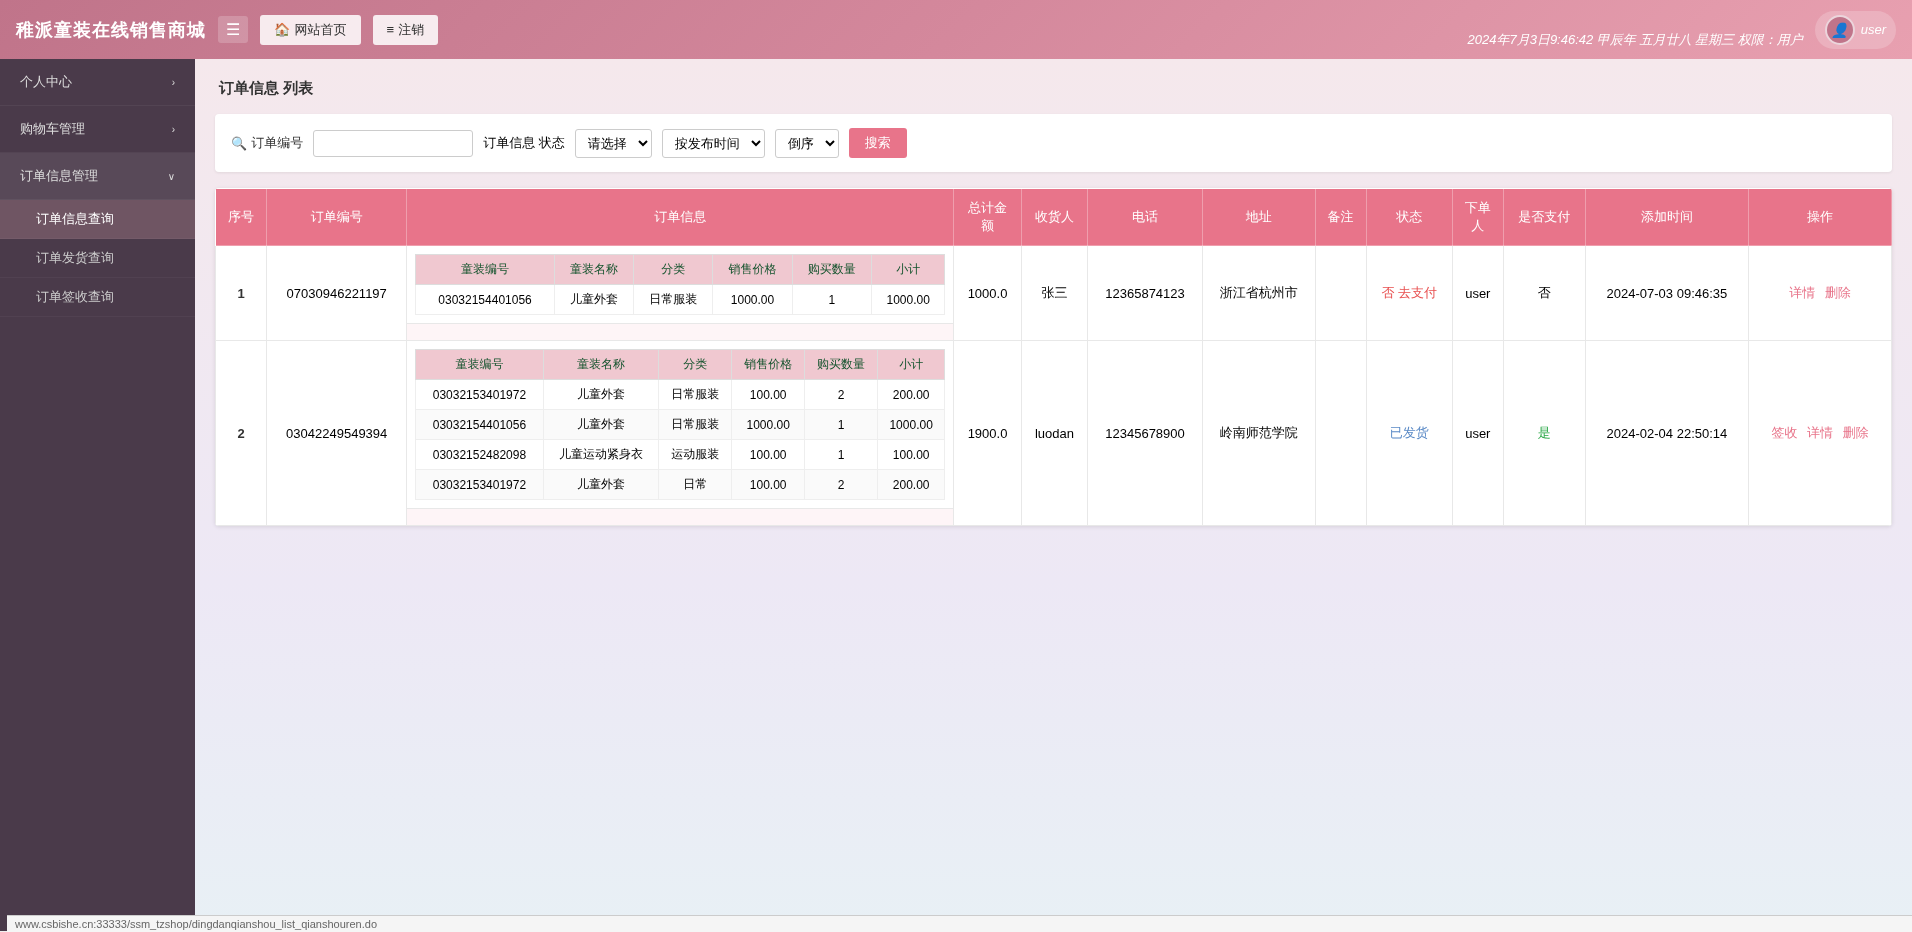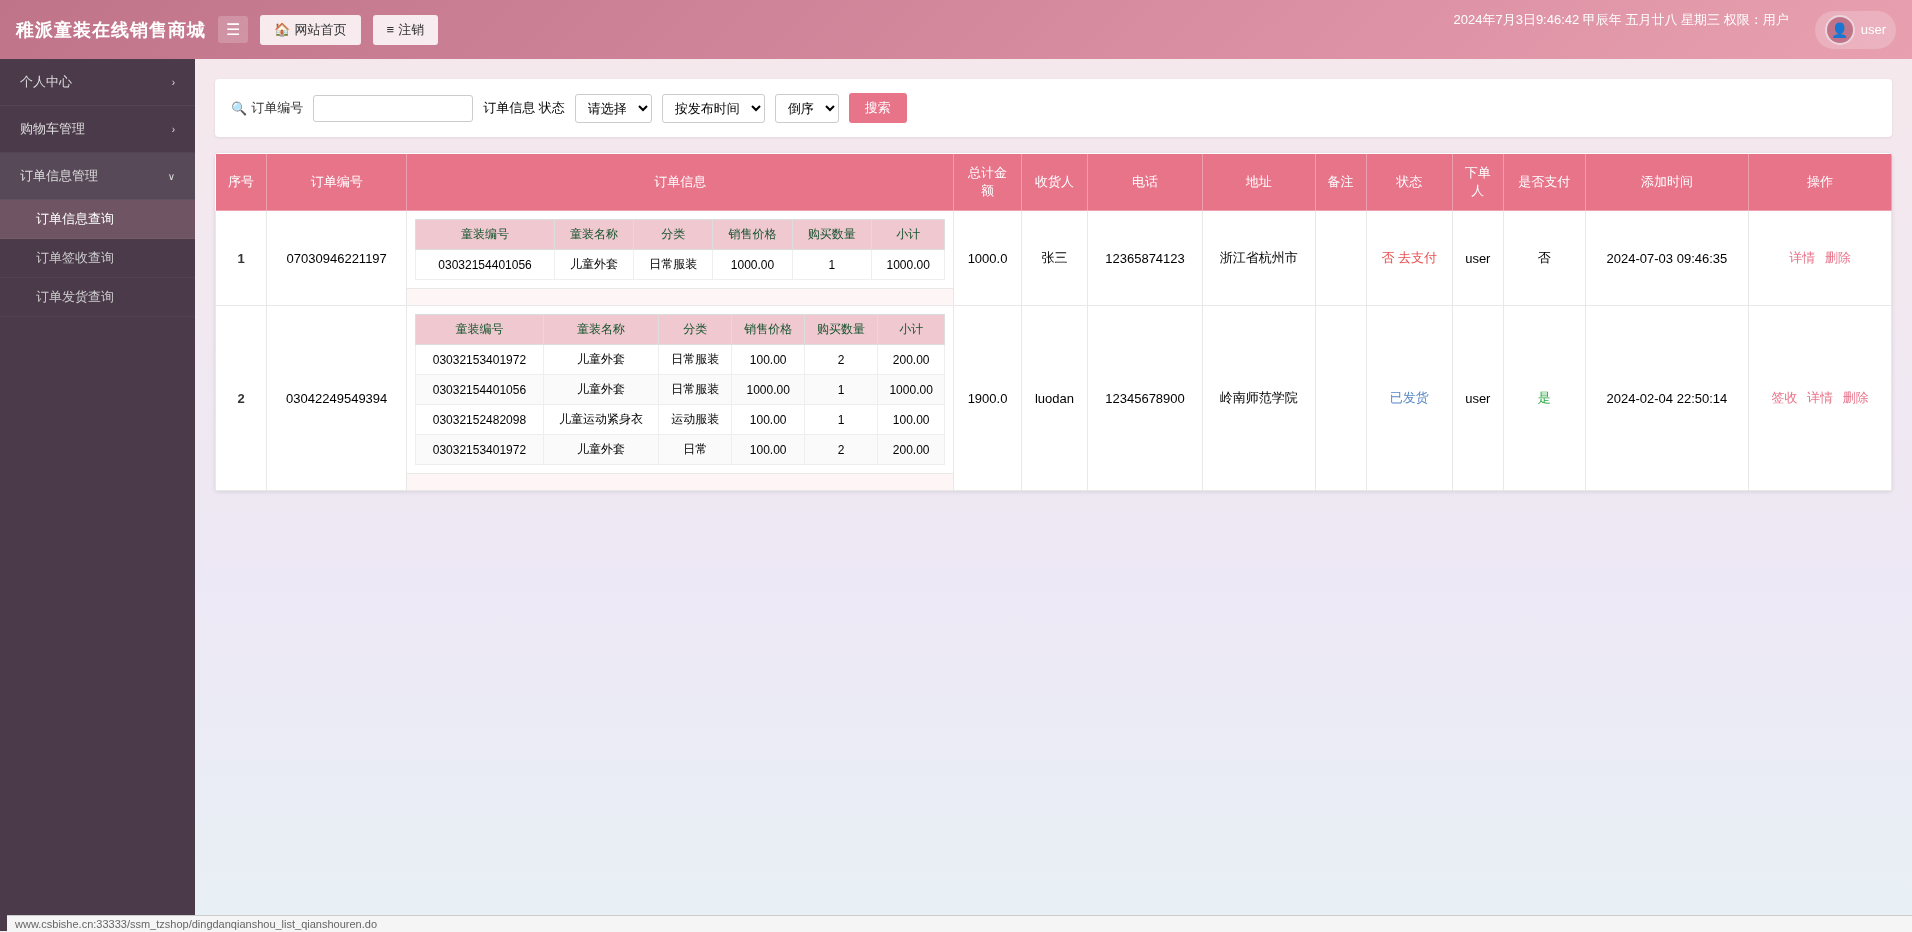--- a/index.html
+++ b/index.html
@@ -39,24 +39,25 @@
       cursor: pointer;
       font-size: 13px;
       border-radius: 3px;
       display: flex;
       align-items: center;
       gap: 4px;
     }
     .header-right {
       margin-left: auto;
       display: flex;
-      align-items: flex-start;
-      gap: 26px;
-      color: #fff;
-      font-size: 13px;
+      align-items: flex-end;
+      gap: 12px;
+      color: #fff;
+      font-size: 13px;
+      font-style: italic;
     }
     .header-datetime { color: #fff; }
     .header-user {
       display: flex;
       align-items: center;
       gap: 6px;
       background: rgba(255,255,255,0.2);
       padding: 4px 10px;
       border-radius: 20px;
     }
@@ -267,28 +268,29 @@
       <span class="arrow">›</span>
     </div>
     <div class="sidebar-item active">
       <span>订单信息管理</span>
       <span class="arrow">∨</span>
     </div>
     <div class="sidebar-sub-item active">
       <span>订单信息查询</span>
     </div>
     <div class="sidebar-sub-item">
+      <span>订单发货查询</span>
+    </div>
+    <div class="sidebar-sub-item">
       <span>订单签收查询</span>
     </div>
-    <div class="sidebar-sub-item">
-      <span>订单发货查询</span>
-    </div>
   </div>
 
   <div class="main">
+    <div class="page-title">订单信息 列表</div>
 
     <div class="search-bar">
       <span class="search-label">
         <span>🔍</span>
         <span>订单编号</span>
       </span>
       <input class="search-input" type="text" placeholder="" style="">
       <span>订单信息 状态</span>
       <select class="search-select">
         <option>请选择</option>

